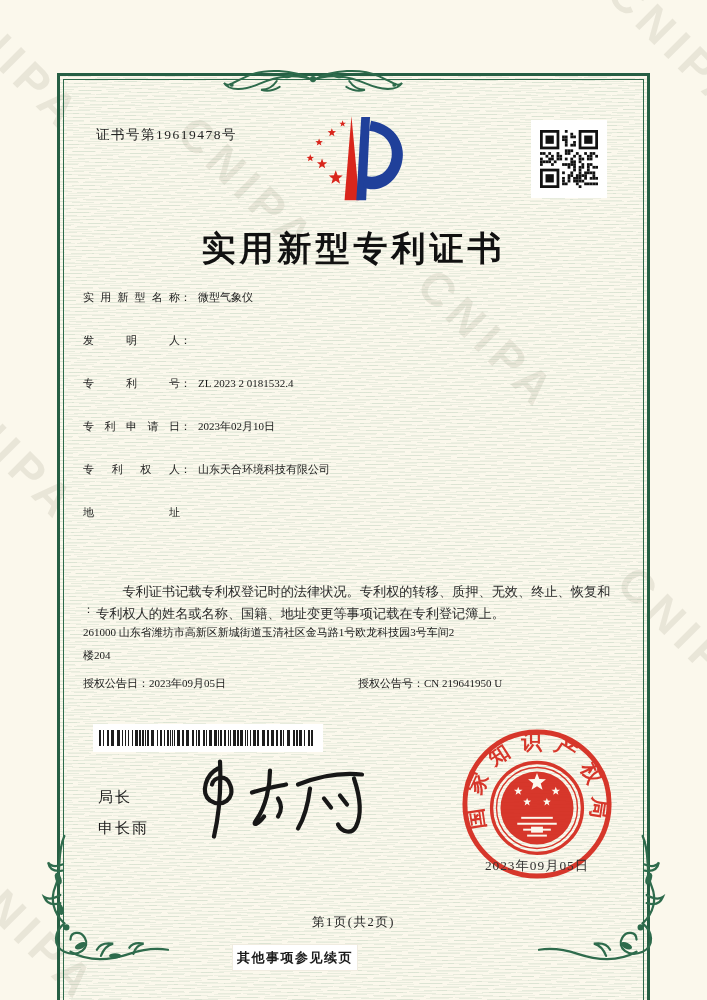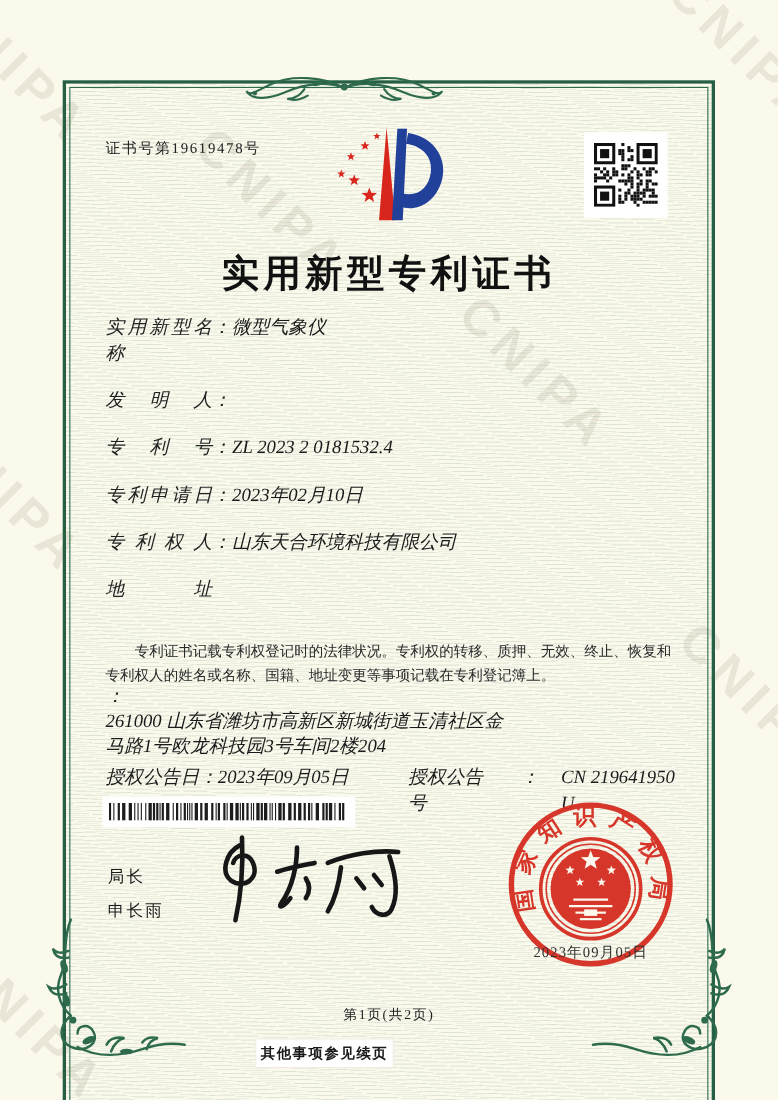--- a/index.html
+++ b/index.html
@@ -45,34 +45,34 @@
     background:#ffffff; display:flex; align-items:center; justify-content:center;
   }
   .qr { width:58px; height:58px; }
 
   .title {
     position:absolute; left:0; top:150px; width:100%;
     text-align:center; font-size:34px; font-weight:bold;
     letter-spacing:4px; color:#111;
   }
 
-  .fields { position:absolute; left:36px; top:210px; width:530px; font-size:17px;font-style:italic; }
+  .fields { position:absolute; left:23px; top:210px; width:530px; font-size:11px; }
   .row { display:flex; margin-bottom:20px; line-height:23px; }
   .row .lbl {
     display:inline-block; width:97px; flex:0 0 97px;
     text-align:justify; text-align-last:justify; text-justify:inter-character;
     color:#222;
   }
   .row .colon { flex:0 0 18px; }
   .row .val { color:#1a1a1a; }
   .row-addr { margin-bottom:5px;flex-direction:column; }
   .row-addr .val { max-width:378px; }
   .row-双 { display:flex; }
   .pair1 { display:flex; width:275px; flex:0 0 275px; line-height:23px; }
-  .pair2 { display:flex; line-height:23px;gap:20px; }
+  .pair2 { display:flex; line-height:23px; }
 
   .legal {
     position:absolute; left:36px; top:505px; width:524px;
     font-size:13.2px; line-height:21.5px; color:#2a2a2a;
   }
   .legal p { text-indent:2em; margin-bottom:9px; }
 
   .barcode-patch {
     position:absolute; left:33px; top:648px; width:230px; height:28px;
     background:#ffffff; display:flex; align-items:center; justify-content:center;

